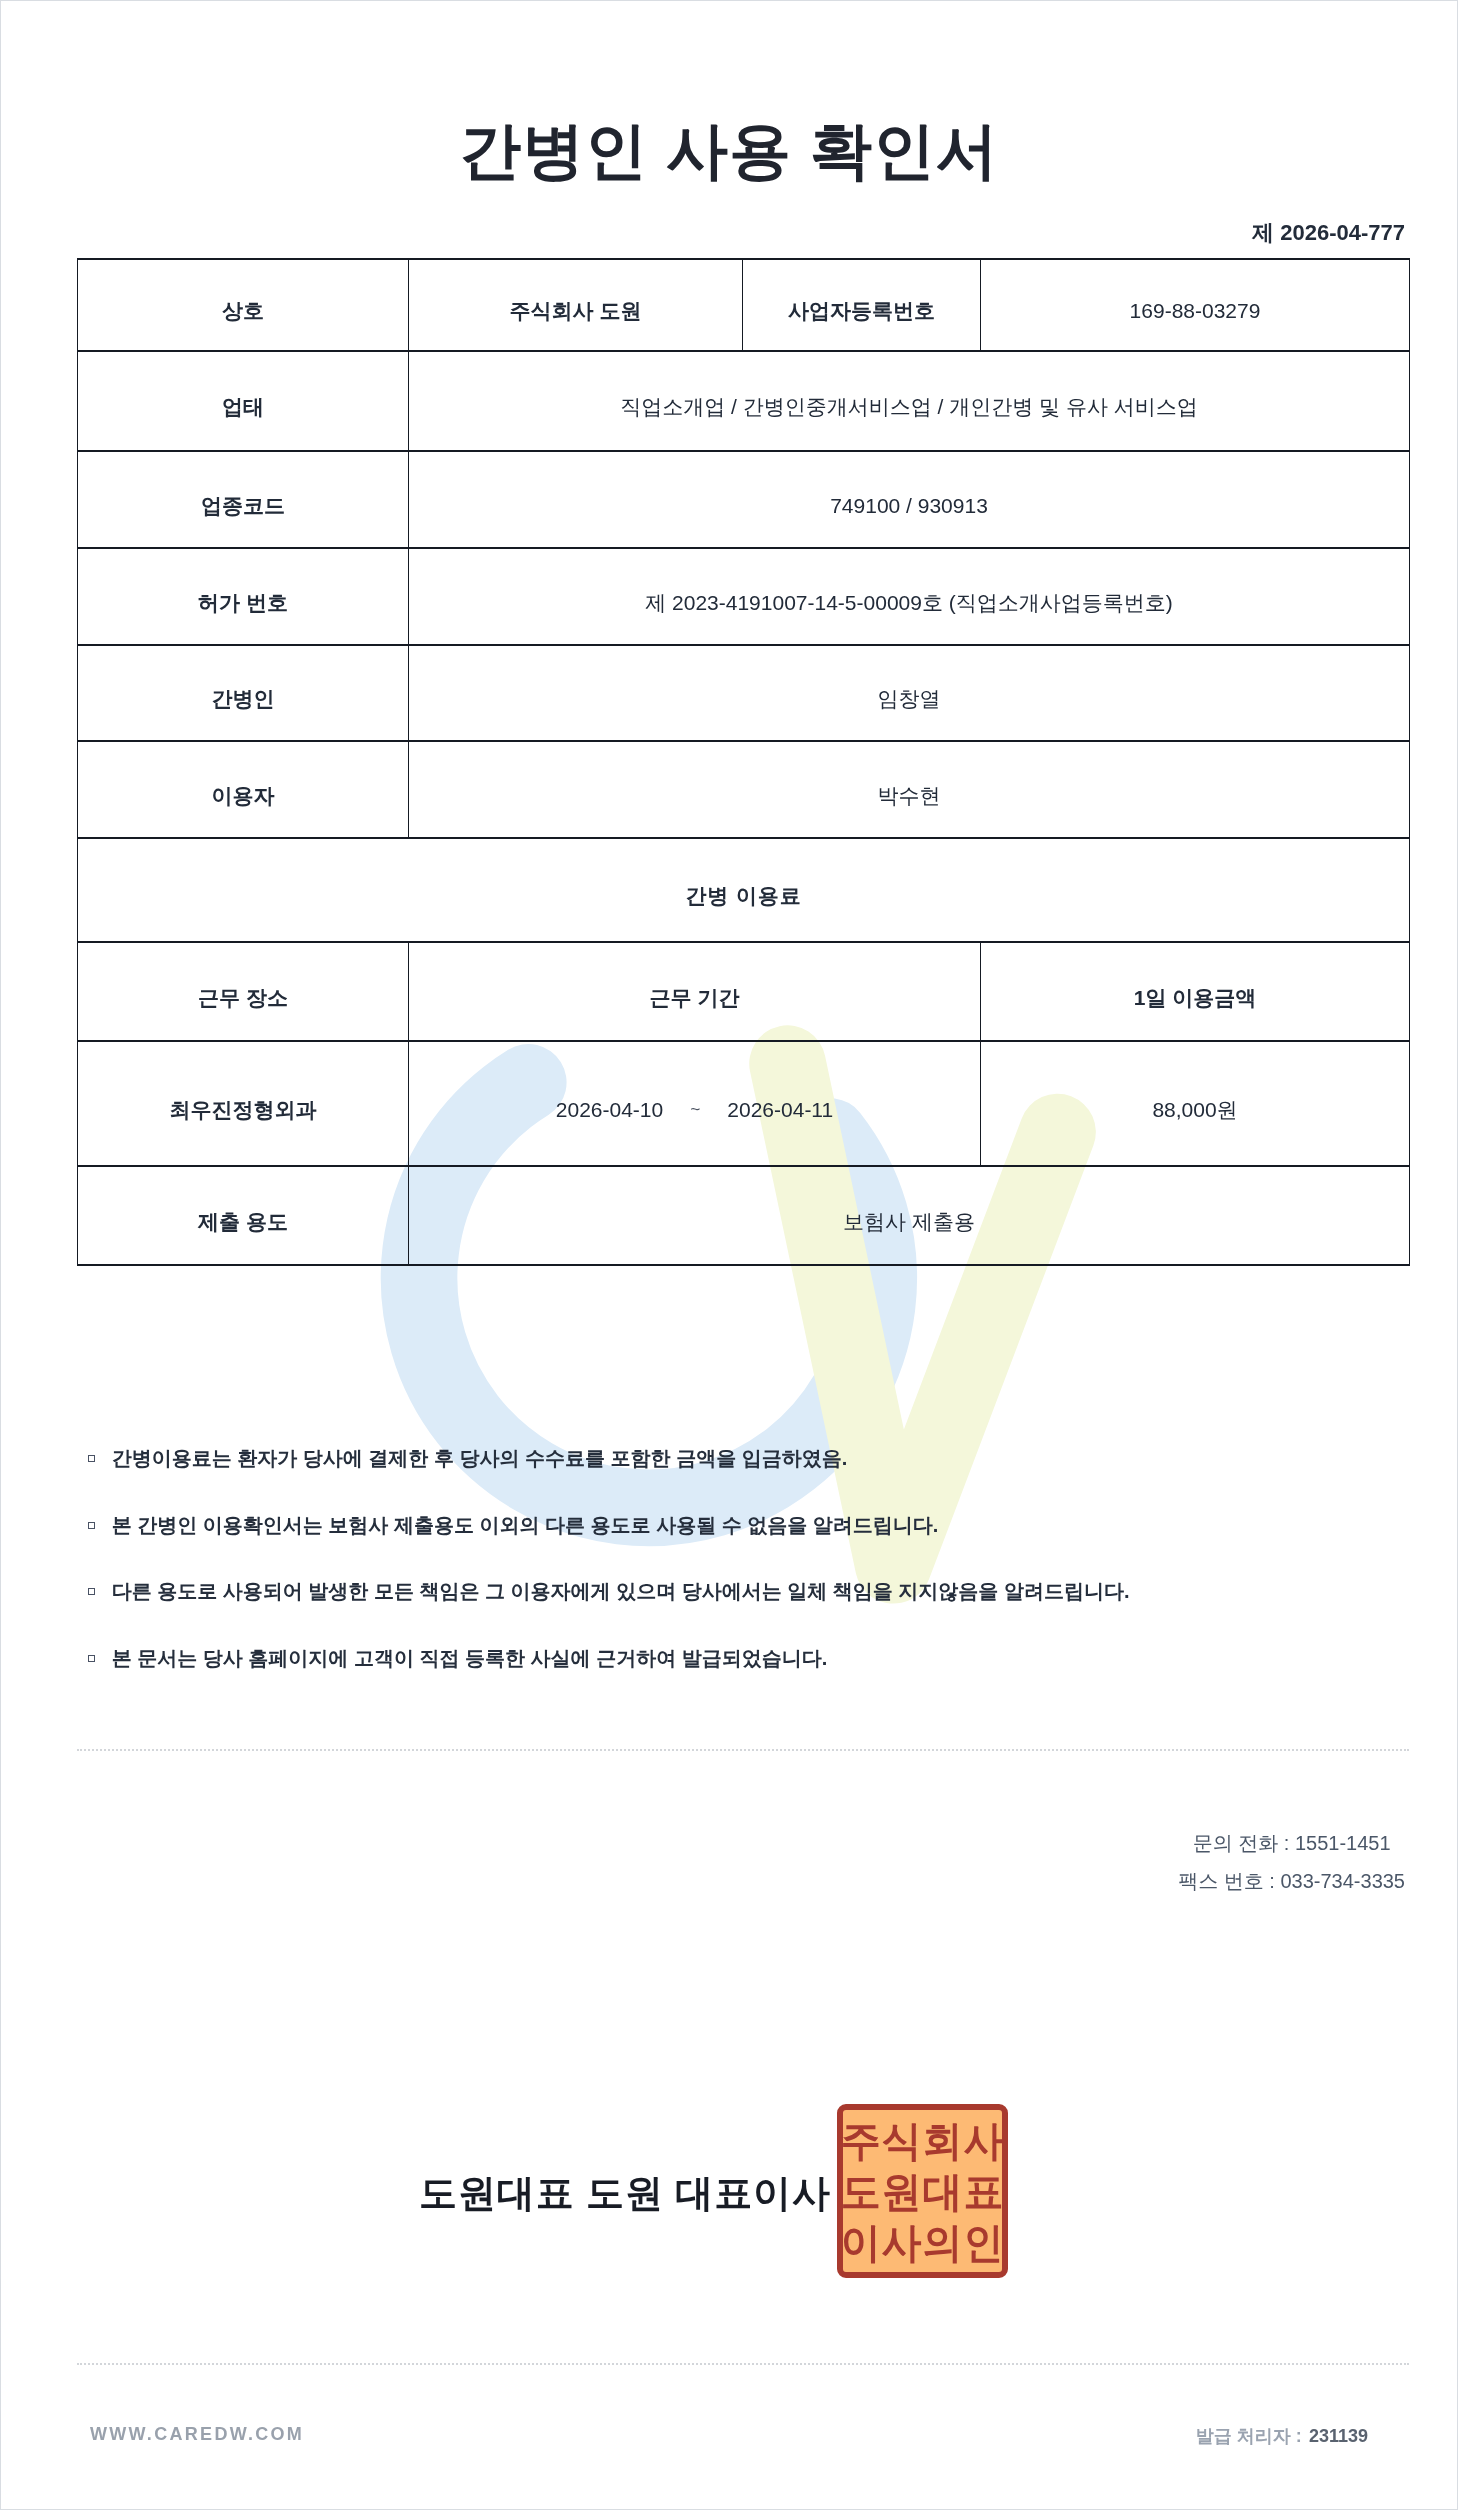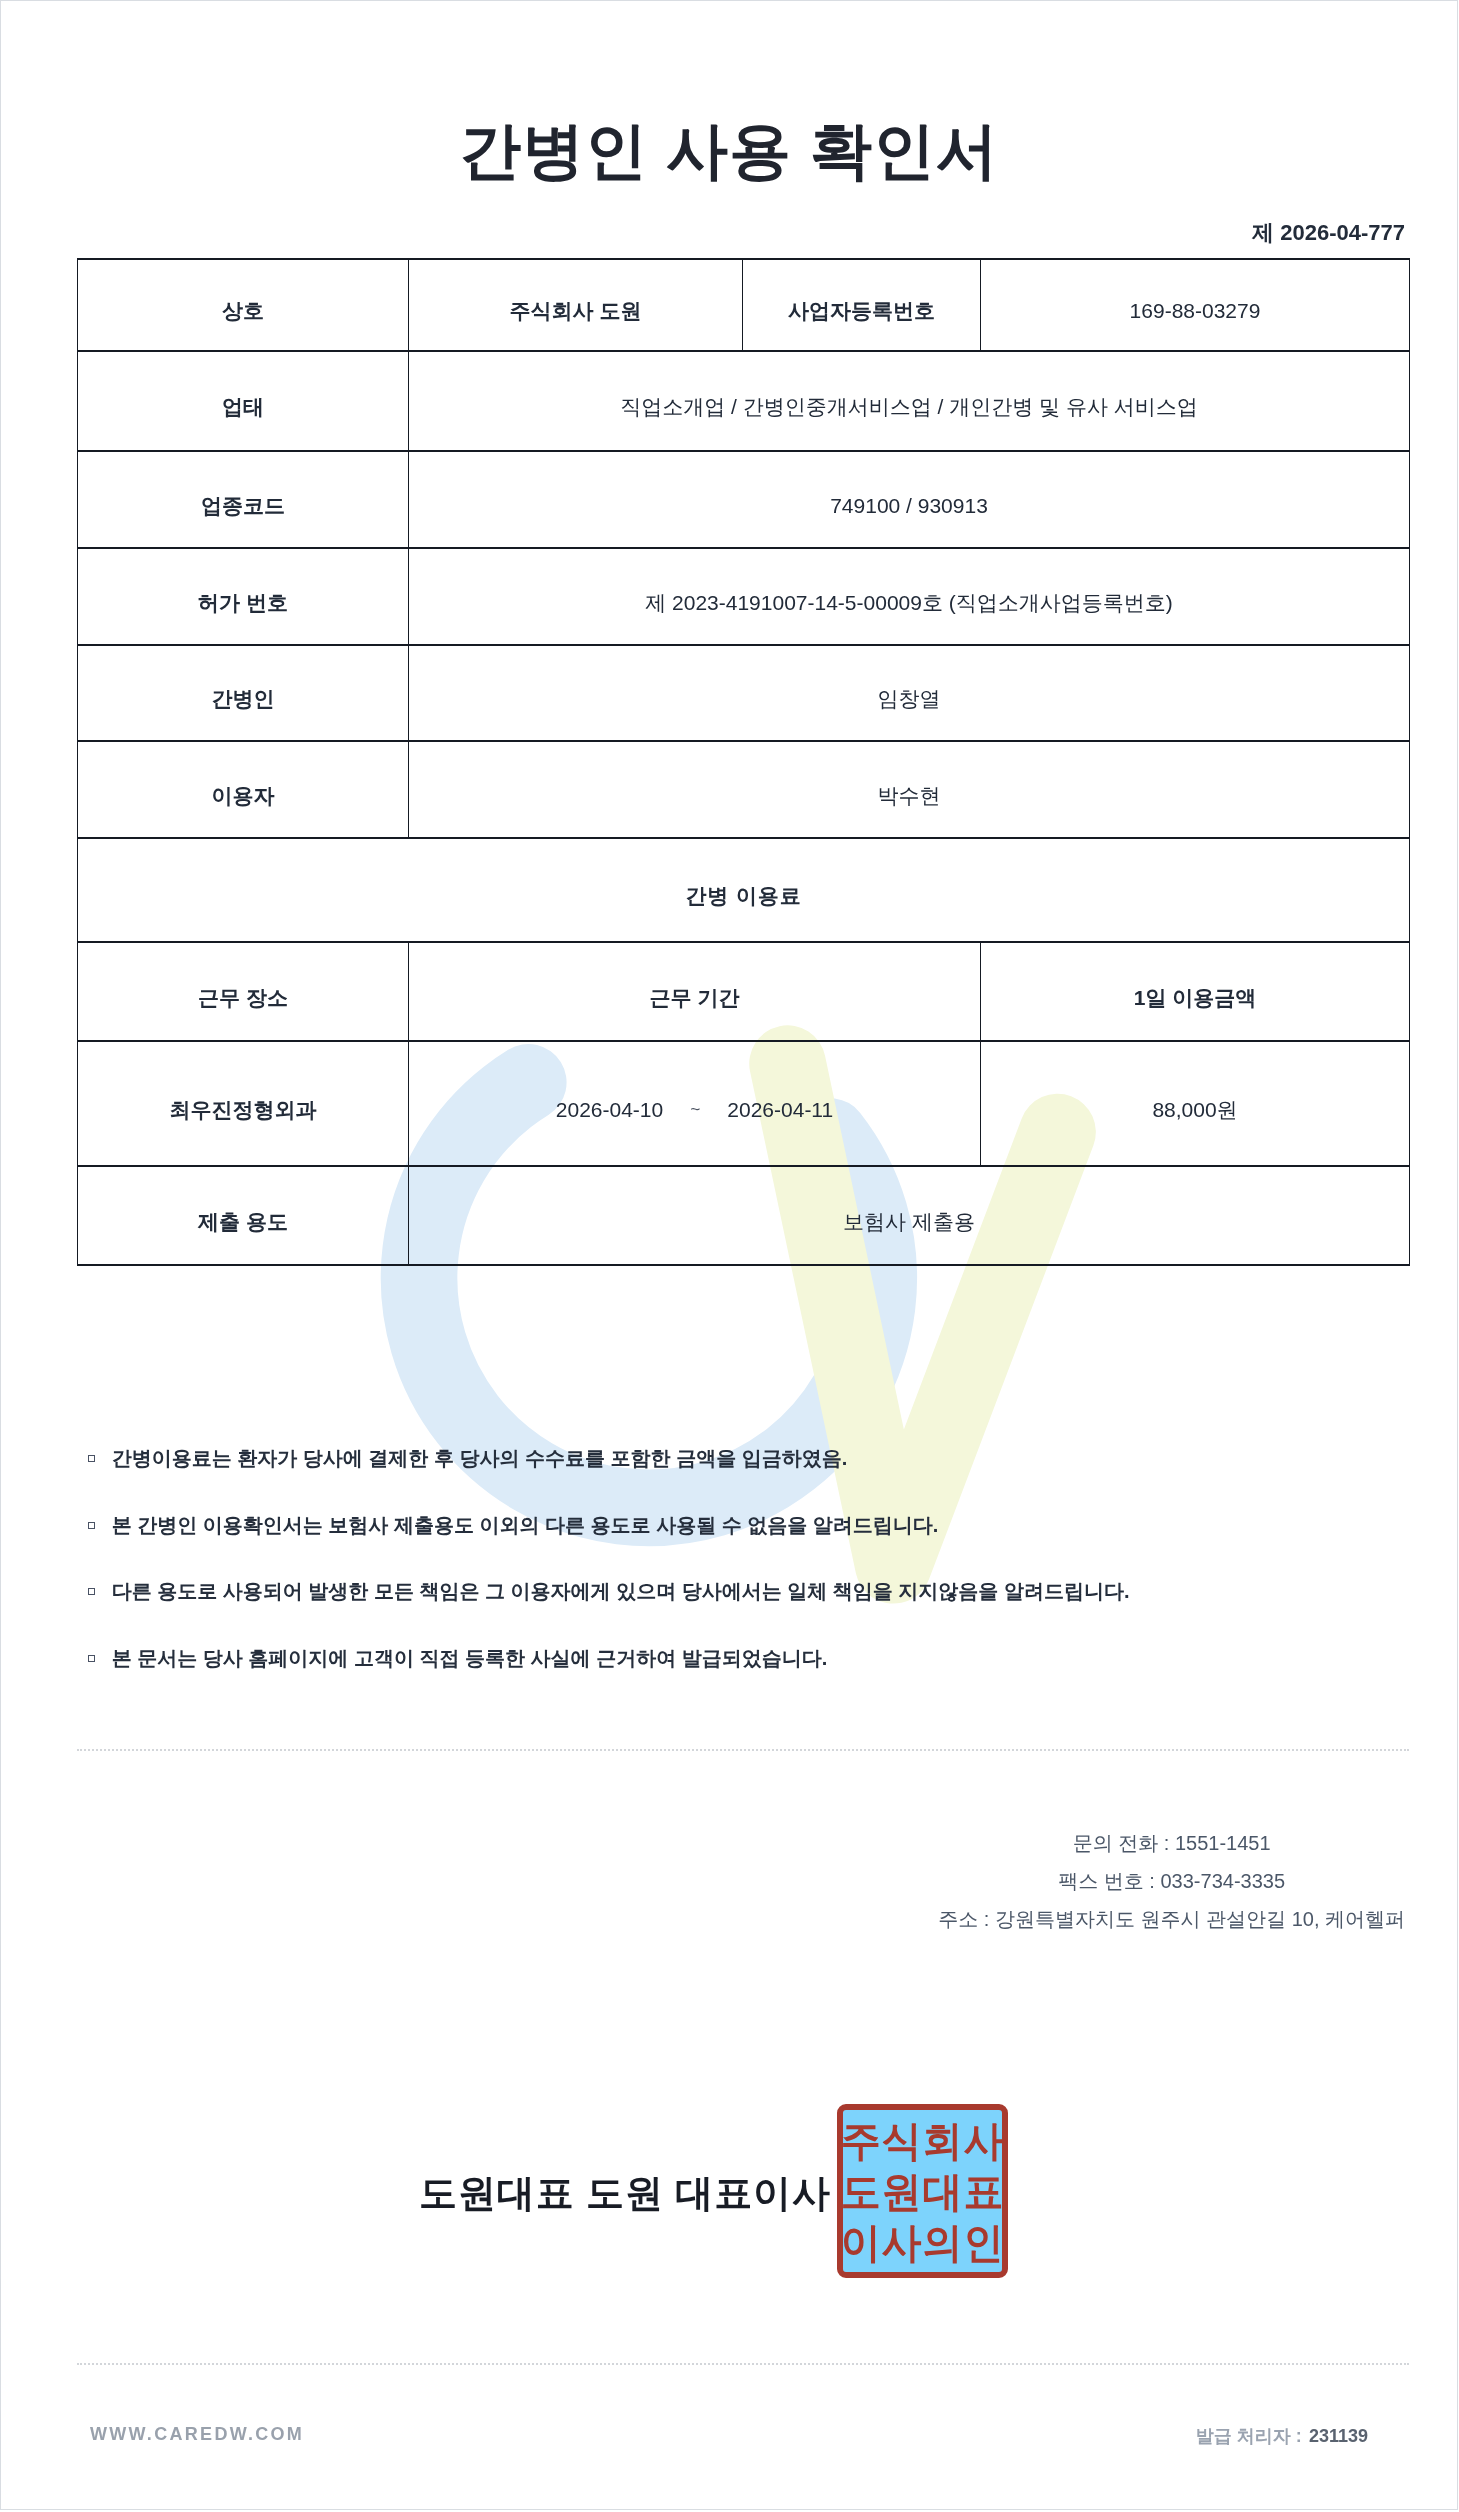--- a/index.html
+++ b/index.html
@@ -36,21 +36,21 @@
   .dotted{position:absolute;left:76px;width:1332px;border-top:2.7px dotted #d3d6da;height:0;}
   .d1{top:1748px;}
   .d2{top:2362px;}
   
   .contact{position:absolute;right:52px;top:1823px;text-align:center;color:#4b5768;
            font-size:20px;font-weight:500;line-height:38px;}
   
   .sig-text{position:absolute;left:418px;top:2167px;font-size:38px;font-weight:800;
             color:#181c25;letter-spacing:0.9px;white-space:nowrap;}
   .stamp{position:absolute;left:836px;top:2103px;width:171px;height:174px;box-sizing:border-box;
-         border:6.4px solid #a83a2e;border-radius:9px;background:#7dd3fc;
+         border:6.4px solid #a83a2e;border-radius:9px;background:#fdba74;
          display:flex;flex-direction:column;justify-content:center;align-items:center;padding:3.6px 1.8px;}
   .stamp div{color:#a83a2e;font-weight:800;font-size:40px;line-height:51px;letter-spacing:0.9px;
              transform:scaleY(1.04);white-space:nowrap;}
   
   .footer-left{position:absolute;left:89px;top:2423px;font-size:18px;font-weight:700;
                letter-spacing:2.3px;color:#99a1ac;}
   .footer-right{position:absolute;right:89px;top:2423px;font-size:18px;white-space:nowrap;}
   .issuer-label{color:#9aa3b0;font-weight:600;}
   .issuer-value{color:#59626f;font-weight:700;margin-left:7.3px;}
 </style>
@@ -130,21 +130,20 @@
     <li><span class="sq-bullet"></span><span>본 간병인 이용확인서는 보험사 제출용도 이외의 다른 용도로 사용될 수 없음을 알려드립니다.</span></li>
     <li><span class="sq-bullet"></span><span>다른 용도로 사용되어 발생한 모든 책임은 그 이용자에게 있으며 당사에서는 일체 책임을 지지않음을 알려드립니다.</span></li>
     <li><span class="sq-bullet"></span><span>본 문서는 당사 홈페이지에 고객이 직접 등록한 사실에 근거하여 발급되었습니다.</span></li>
   </ul>
 
   <div class="dotted d1"></div>
 
   <div class="contact">
     <div>문의 전화 : 1551-1451</div>
     <div>팩스 번호 : 033-734-3335</div>
-    <div>주소 : 강원특별자치도 원주시 관설안길 10, 케어헬퍼</div>
   </div>
 
   <div class="sig-text">도원대표 도원 대표이사</div>
 
   <div class="stamp">
     <div>주식회사</div>
     <div>도원대표</div>
     <div>이사의인</div>
   </div>
 

